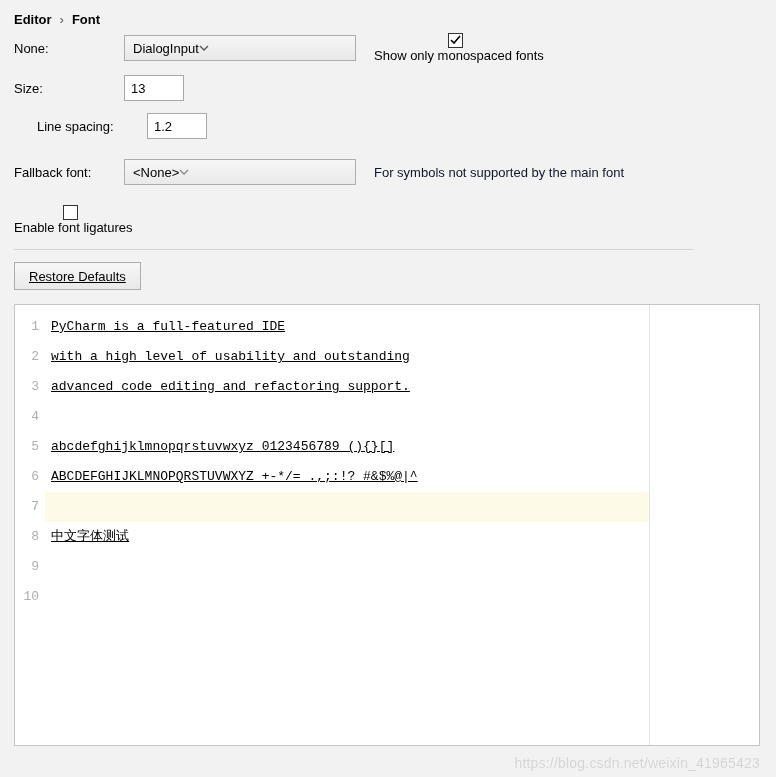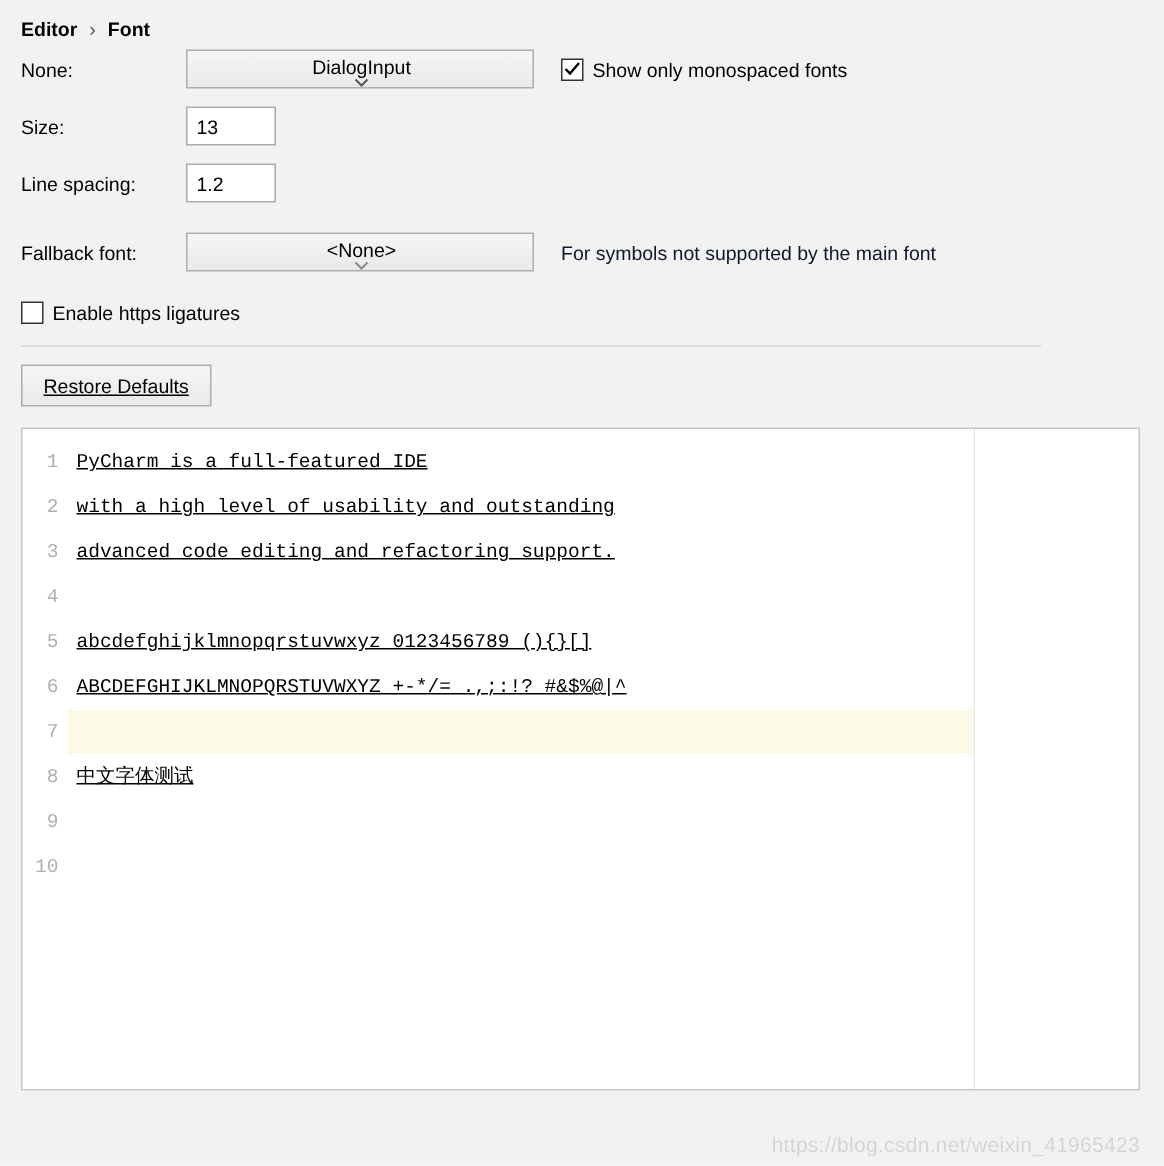--- a/index.html
+++ b/index.html
@@ -31,28 +31,27 @@
     align-items: center;
     margin-bottom: 12px;
   }
   .form-label {
     width: 110px;
     color: #000;
   }
   .combo {
     display: inline-flex;
     align-items: center;
-    justify-content: flex-end;
+    justify-content: flex-start;
     height: 26px;
     border: 1px solid #adadad;
     background: linear-gradient(#f6f6f6,#e9e9e9);
     padding: 0 6px 0 8px;
     cursor: default;
     user-select: none;
-    flex-direction: column;
   }
   .combo.wide { width: 232px; }
   .combo .arrow svg { display:block; }
   .text-input {
     height: 26px;
     width: 60px;
     border: 1px solid #a9a9a9;
     background: #fff;
     padding: 0 6px;
     font: inherit;
@@ -63,21 +62,21 @@
     border: 1px solid #333;
     background: #fff;
     display: inline-flex;
     align-items: center;
     justify-content: center;
     margin-right: 6px;
     flex-shrink: 0;
   }
   .checkbox.checked svg { display:block; }
   .checkbox svg { display:none; }
-  .chk-row { display:flex; align-items:center; }
+  .chk-row { display:flex; align-items:center;flex-direction:column; }
   .hint { color: #0f172a; }
   .divider {
     border: none;
     border-top: 1px solid #d4d4d4;
     margin: 14px 0 12px 0;
     width: 680px;
   }
   .btn {
     display: inline-flex;
     align-items: center;
@@ -171,21 +170,21 @@
     </div>
   </div>
 
   
   <div class="form-row">
     <span class="form-label">Size:</span>
     <input class="text-input" value="13" style="">
   </div>
 
   
-  <div class="form-row" style="margin-bottom:20px;">
+  <div class="form-row" style="margin-bottom:20px;margin-left:23px;">
     <span class="form-label">Line spacing:</span>
     <input class="text-input" value="1.2" style="">
   </div>
 
   
   <div class="form-row" style="margin-bottom:20px;margin-top:20px;">
     <span class="form-label">Fallback font:</span>
     <div class="combo wide">
       <span>&lt;None&gt;</span>
       <span class="arrow">
@@ -197,21 +196,21 @@
     <div style="width:18px"></div>
     <span class="hint">For symbols not supported by the main font</span>
   </div>
 
   
   <div class="form-row">
     <div class="chk-row">
       <span class="checkbox">
         
       </span>
-      <span>Enable https ligatures</span>
+      <span>Enable font ligatures</span>
     </div>
   </div>
 
   <hr class="divider">
 
   <div class="btn">
     <span>Restore Defaults</span>
   </div>
 
   

